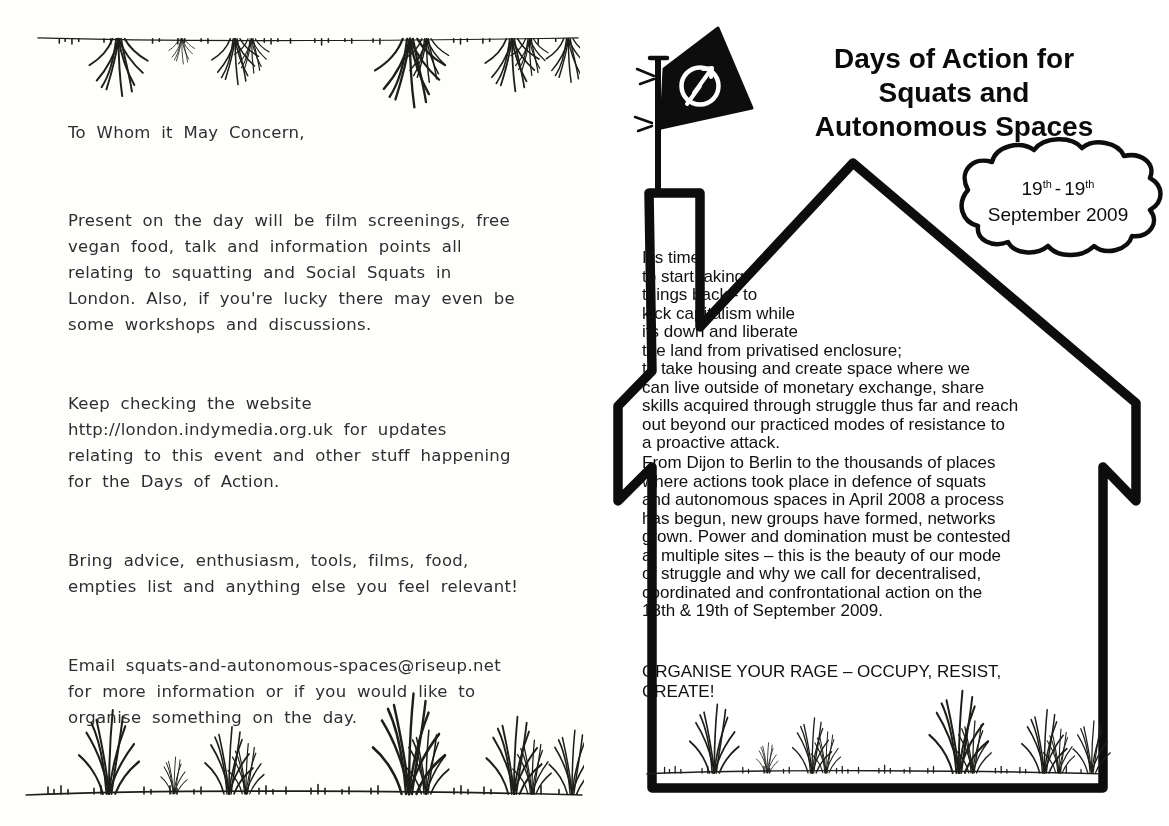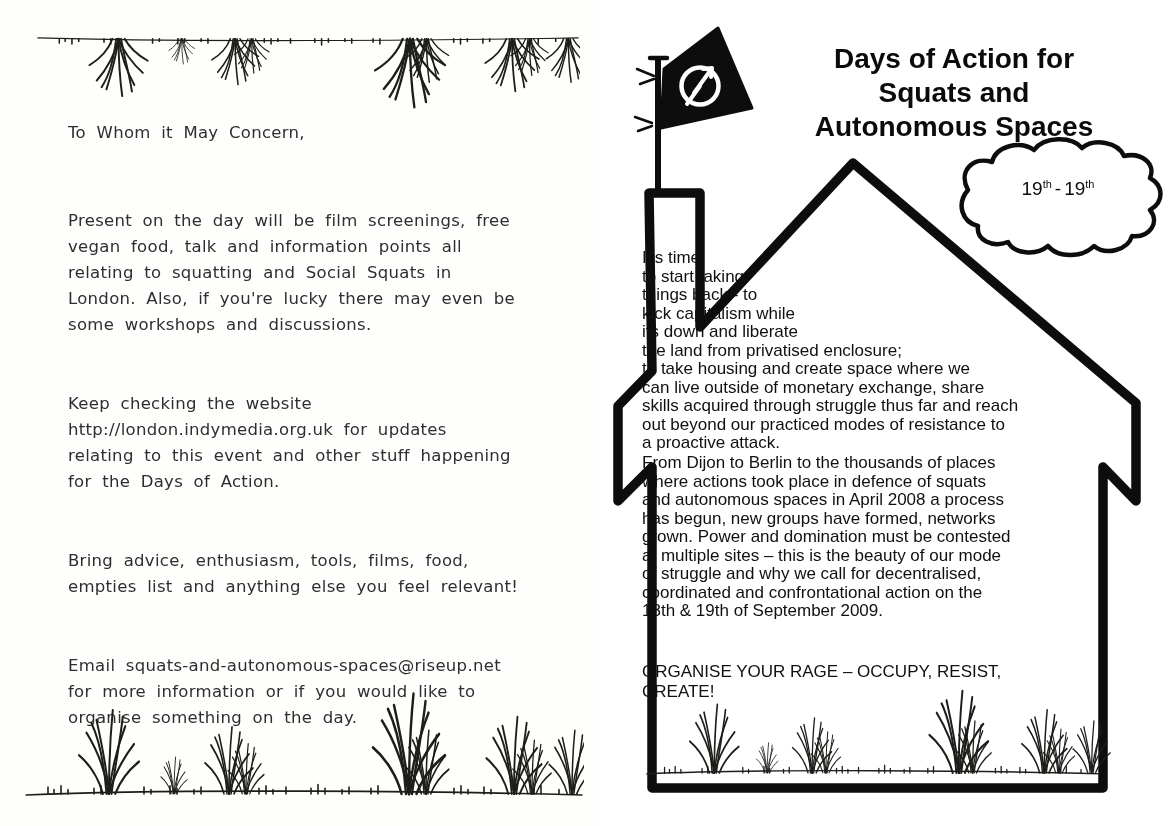--- a/index.html
+++ b/index.html
@@ -118,20 +118,21 @@
 
     <use href="#grass-strip" transform="translate(645,672) scale(0.815,1.05)"></use>
   </svg>
 
   <h1 class="title">Days of Action for
 Squats and
 Autonomous Spaces</h1>
 
   <div class="cloud-text">
     <div><span>19</span><sup>th</sup><span class="sep">-</span><span>19</span><sup>th</sup></div>
+    <div>September 2009</div>
   </div>
 
   <div class="house-copy">
     <p class="intro-text">It's time
 to start taking
 things back - to
 kick capitalism while
 its down and liberate
 the land from privatised enclosure;
 to take housing and create space where we

